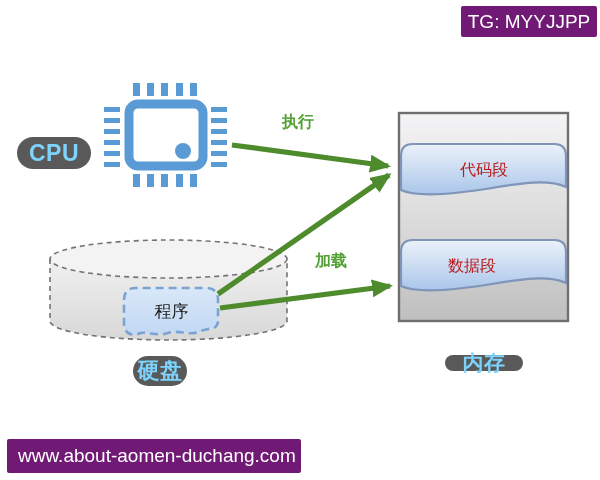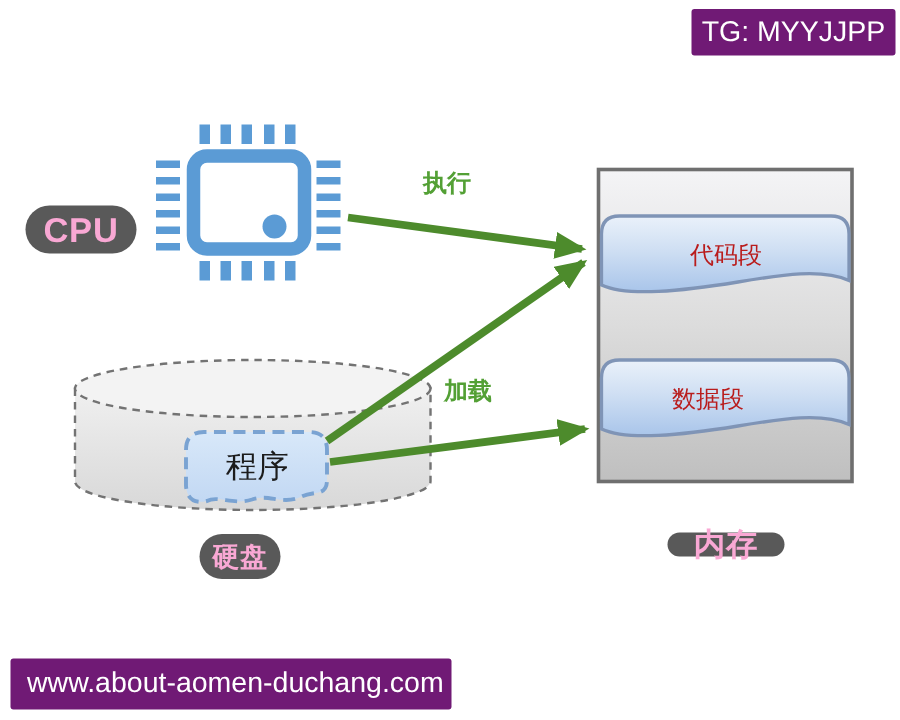--- a/index.html
+++ b/index.html
@@ -3,33 +3,33 @@
 <meta charset="utf-8">
 <style>
   html,body{margin:0;padding:0;background:#fff;}
   .stage{
     position:relative;width:600px;height:480px;background:#ffffff;overflow:hidden;
     font-family:"Liberation Sans","DejaVu Sans",sans-serif;
   }
   .stage svg{position:absolute;left:0;top:0;}
   .abs{position:absolute;display:flex;align-items:center;justify-content:center;}
   .chip-label{
-    background:#595959;color:#f9a8d4;border-radius:16px;
+    background:#595959;color:#7dd3fc;border-radius:16px;
     font-weight:600;letter-spacing:.5px;
   }
   .cpu-label{left:17px;top:137px;width:74px;height:32px;font-size:23px;}
-  .disk-label{left:133px;top:356px;width:54px;height:30px;font-size:18px;}
+  .disk-label{left:133px;top:356px;width:54px;height:30px;font-size:22px;}
   .mem-label{left:445px;top:355px;width:78px;height:16px;font-size:21px;}
   .seg-text{color:#b91c1c;font-size:16px;font-weight:400;}
   .code-text{left:402px;top:152px;width:164px;height:36px;}
   .data-text{left:402px;top:248px;width:140px;height:36px;}
-  .prog-text{left:125px;top:296px;width:93px;height:30px;color:#1c1c1c;font-size:21px;font-weight:500;}
+  .prog-text{left:125px;top:296px;width:93px;height:30px;color:#1c1c1c;font-size:17px;font-weight:500;}
   .arrow-text{color:#53a035;font-size:16px;font-weight:600;}
   .exec-text{left:268px;top:107px;width:60px;height:30px;}
-  .load-text{left:282px;top:246px;width:60px;height:30px;}
+  .load-text{left:301px;top:246px;width:60px;height:30px;}
   .wm{background:#701a75;color:#ffffff;border-radius:2px;}
   .wm-top{left:461px;top:6px;width:136px;height:31px;font-size:19px;}
   .wm-bottom{left:7px;top:439px;width:283px;height:34px;font-size:19px;
     justify-content:flex-start;padding-left:11px;box-sizing:content-box;}
 </style>
 </head>
 <body>
 
 <div class="stage">
 

